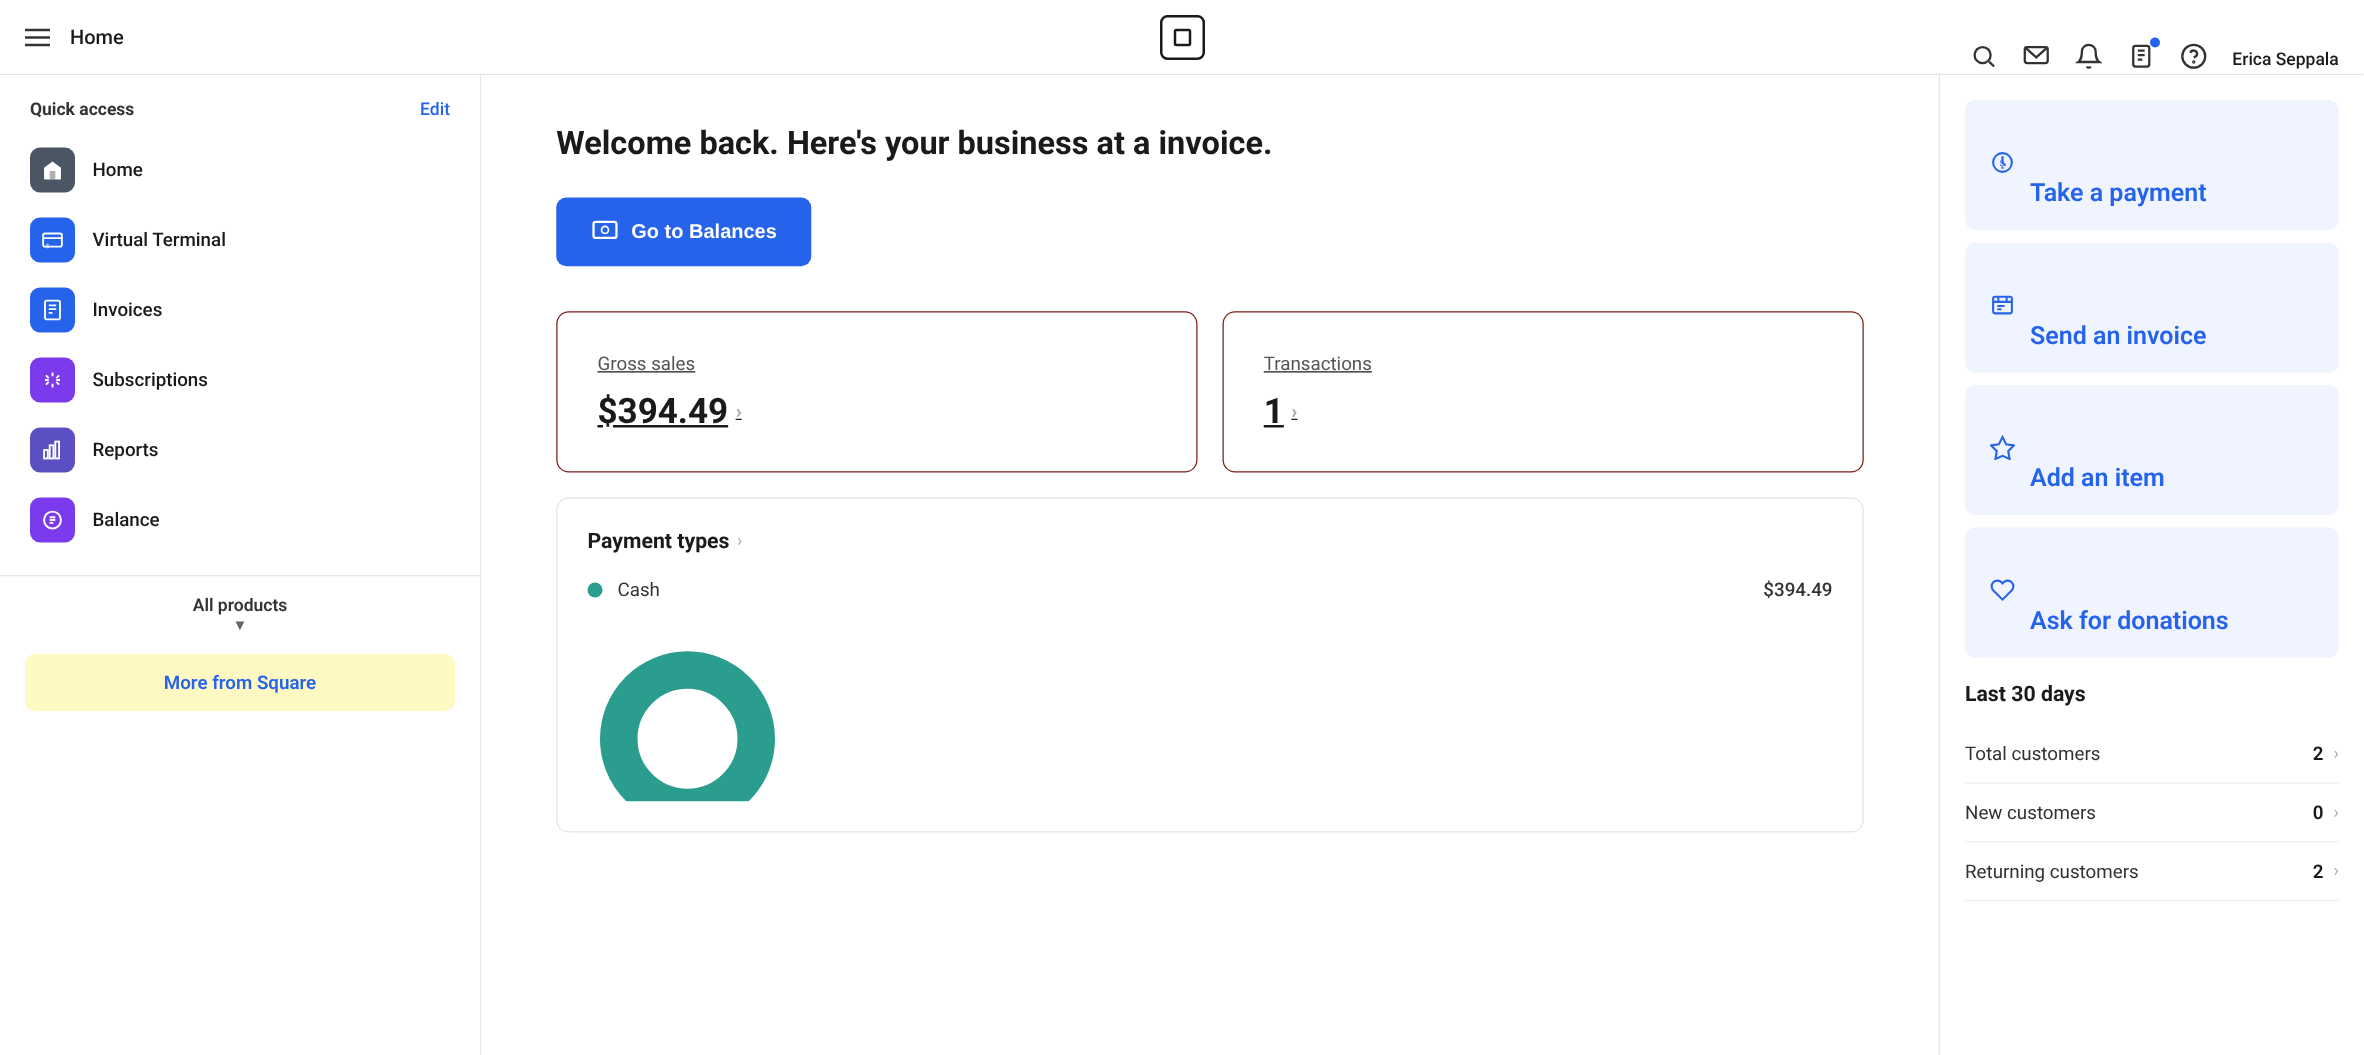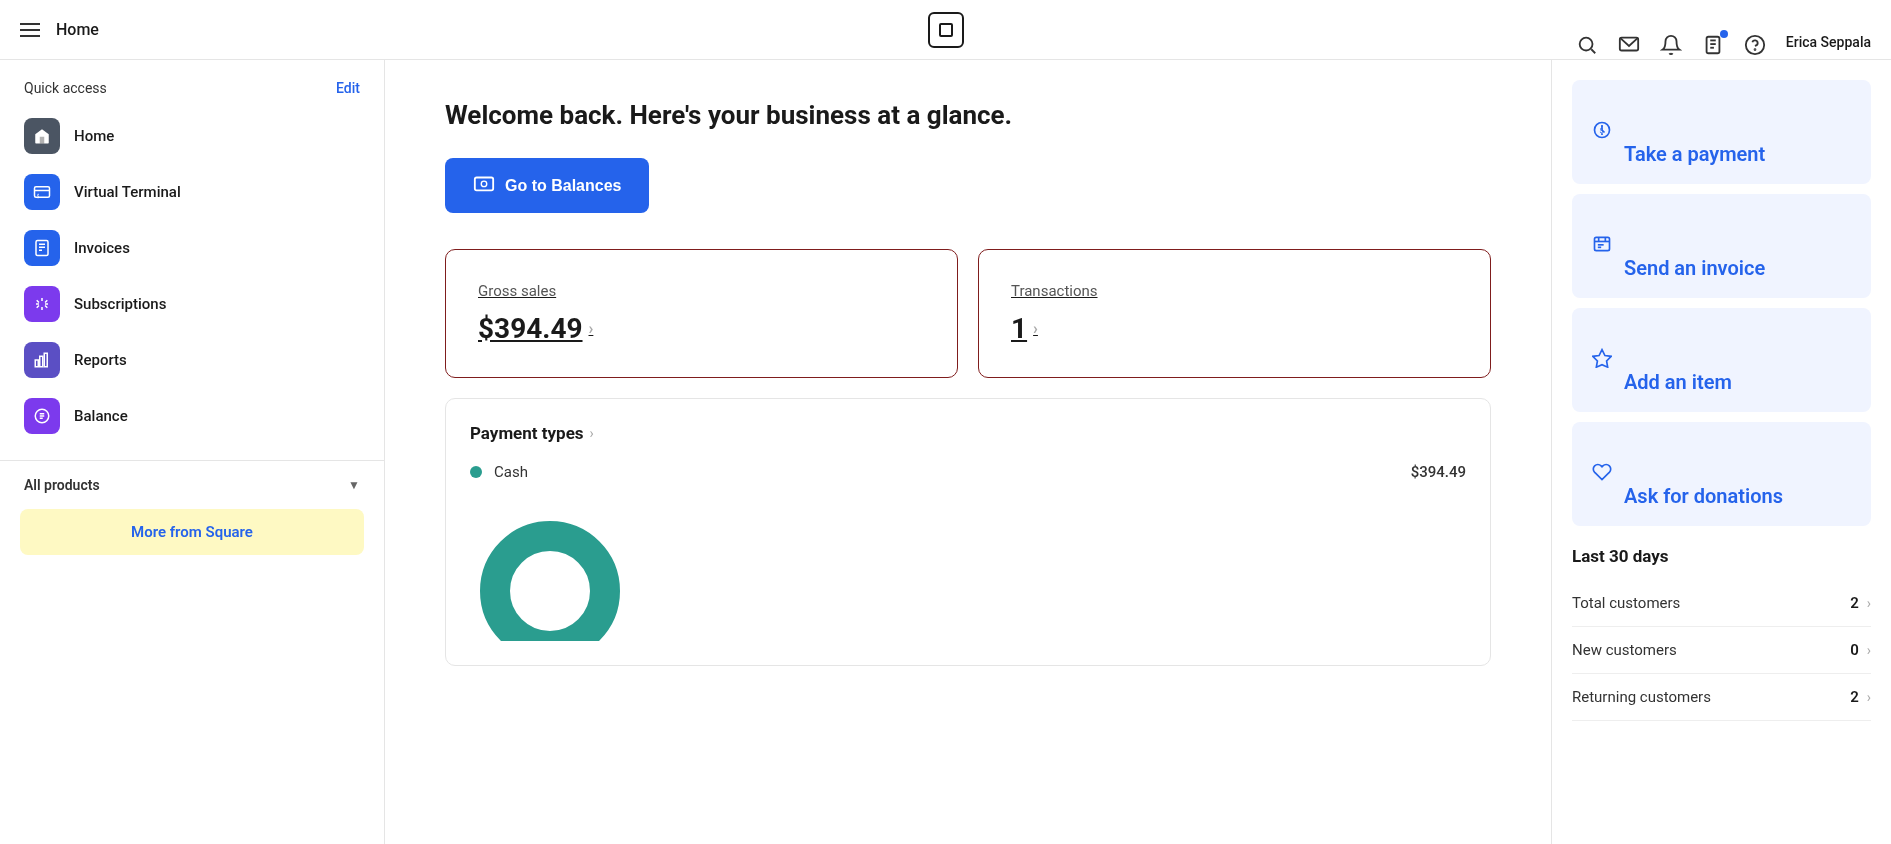--- a/index.html
+++ b/index.html
@@ -25,21 +25,21 @@
       border: 2px solid #1a1a1a;
       border-radius: 6px;
       display: flex; align-items: center; justify-content: center;
       font-size: 14px; font-weight: bold;
     }
     .square-logo-inner {
       width: 14px; height: 14px;
       border: 2px solid #1a1a1a;
       border-radius: 2px;
     }
-    .top-nav-right { display: flex; gap: 20px; margin-top: 36px; }
+    .top-nav-right { display: flex; align-items: center; gap: 20px; margin-top: 36px; }
     .nav-icon { cursor: pointer; color: #333; font-size: 20px; position: relative; }
     .badge { position: absolute; top: -4px; right: -4px; width: 8px; height: 8px; background: #2563eb; border-radius: 50%; }
     .user-name { font-size: 14px; font-weight: 500; cursor: pointer; }
 
     
     .main-layout { display: flex; flex: 1; overflow: hidden; }
 
     
     .sidebar {
       width: 385px;
@@ -51,21 +51,21 @@
     }
     .sidebar-scroll { flex: 1; overflow-y: auto; padding: 20px 0; }
     .sidebar-scroll::-webkit-scrollbar { width: 6px; }
     .sidebar-scroll::-webkit-scrollbar-track { background: transparent; }
     .sidebar-scroll::-webkit-scrollbar-thumb { background: #ccc; border-radius: 3px; }
 
     .quick-access-header {
       display: flex; justify-content: space-between; align-items: center;
       padding: 0 24px 12px;
     }
-    .quick-access-title { font-size: 14px; font-weight: 400; color: #333; }
+    .quick-access-title { font-size: 14px; font-weight: 700; color: #333; }
     .edit-link { font-size: 14px; color: #2563eb; cursor: pointer; font-weight: 500; }
 
     .nav-item {
       display: flex; align-items: center; gap: 14px;
       padding: 10px 24px;
       cursor: pointer;
       border-radius: 0;
     }
     .nav-icon-box {
       width: 36px; height: 36px;
@@ -313,32 +313,32 @@
               <circle cx="12" cy="12" r="9"></circle>
               <path d="M9 9h6M9 12h6M9 15h4"></path>
             </svg>
         </div>
         <span class="nav-item-label">Balance</span>
       </div>
 
       <div class="sidebar-divider"></div>
 
       <div class="all-products-header">
-        <div style="display:flex;align-items:center;justify-content:space-between;">
+        <div style="display:flex;align-items:center;justify-content:space-between;flex-direction:column;">
           <span class="all-products-title">All products</span>
           <span class="dropdown-arrow">▼</span>
         </div>
       </div>
 
       <div class="more-from-square-btn">More from Square</div>
     </div>
   </aside>
 
   <main class="main-content">
-    <h1 class="welcome-title">Welcome back. Here's your business at a glance.</h1>
+    <h1 class="welcome-title">Welcome back. Here's your business at a invoice.</h1>
 
     <button class="go-to-balances-btn">
       <span class="btn-icon">
         <svg width="22" height="22" viewBox="0 0 24 24" fill="none" stroke="white" stroke-width="2">
           <rect x="2" y="6" width="20" height="14" rx="2"></rect>
           <circle cx="12" cy="13" r="3" stroke="white" stroke-width="1.5"></circle>
         </svg>
       </span>
       <span>Go to Balances</span>
     </button>

